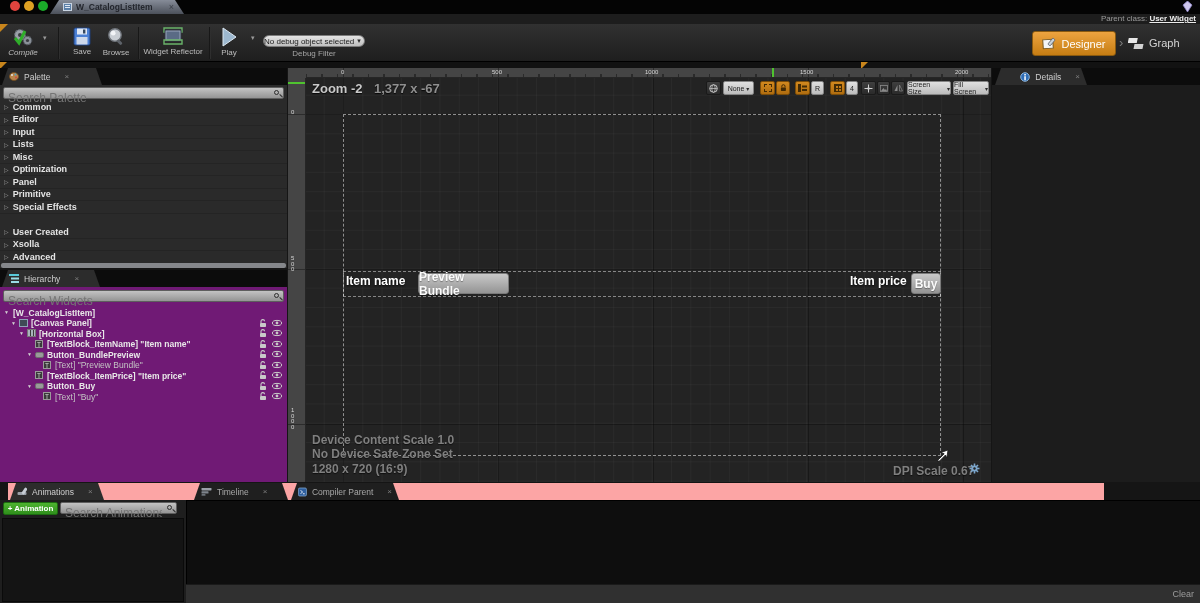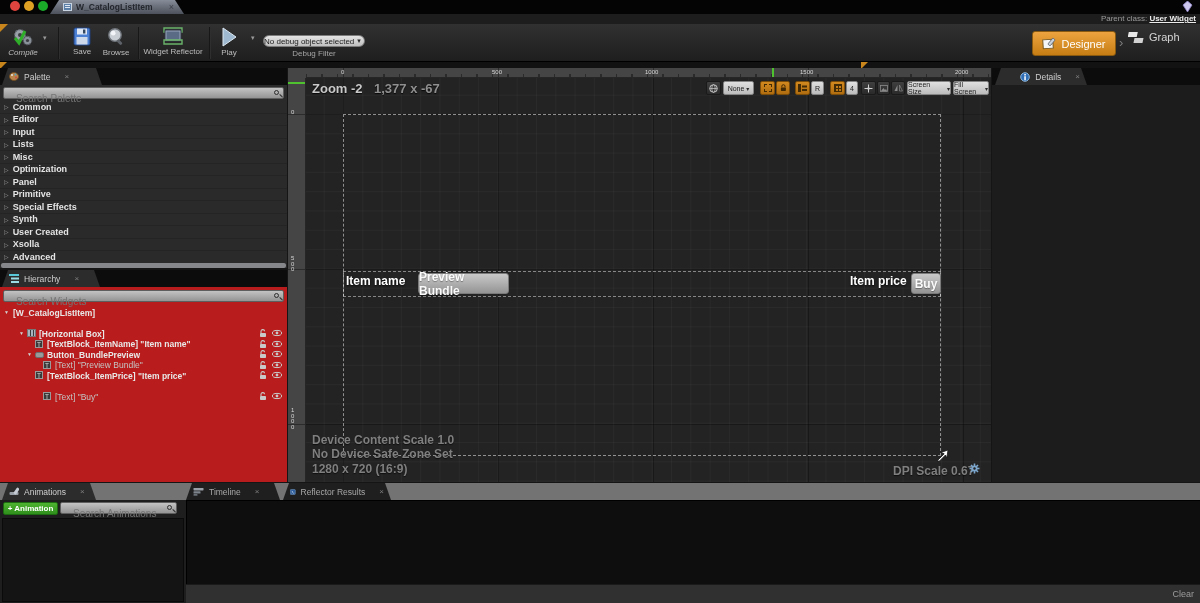--- a/index.html
+++ b/index.html
@@ -38,51 +38,51 @@
   .combo { background:linear-gradient(#e4e4e4,#bfbfbf); border:1px solid #7d7d7d; border-radius:6px;
     color:#1b1b1b; font-size:8px; display:flex; align-items:center; justify-content:flex-start; gap:3px; }
   .combo .caret { color:#2c2c2c; }
   .debug-combo { left:263px; top:35px; width:102px; height:12px; }
   .debug-lbl { left:263px; top:49px; width:102px; text-align:center; font-size:8px; color:#a5a5a5; }
   .designer-btn { left:1032px; top:31px; width:84px; height:25px; border-radius:3px;
     background:linear-gradient(#eda440,#c67d13); border:1px solid #8a5a10;
     display:flex; align-items:center; justify-content:center; gap:4px; }
   .designer-btn .t { color:#fff; font-size:11px; }
   .mode-chev { left:1119px; top:35px; font-size:13px; color:#7d7d7d; }
-  .graph-btn { left:1128px; top:27px; height:20px; display:flex; align-items:center; gap:4px; }
+  .graph-btn { left:1128px; top:33px; height:20px; display:flex; align-items:center; gap:4px; }
   .graph-btn .t { color:#d4d4d4; font-size:11px; }
 
   
   .gapstrip { left:0; top:62px; width:1200px; height:6px; background:#121212; }
   .dock-corner { width:0; height:0; border-left:7px solid #c8851c; border-bottom:7px solid transparent; }
 
   .tabstrip { background:#0c0c0c; }
   .ptab { height:17px; display:flex; align-items:center; padding:0 7px; background:#2c2c2c;
     clip-path:polygon(0 100%, 6px 0, calc(100% - 6px) 0, 100% 100%); }
   .ptab.dim { background:#1f1f1f; }
   .ptab .t { font-size:8.5px; color:#cfcfcf; margin:0 14px 0 5px; white-space:nowrap; }
   .ptab.dim .t { color:#a8a8a8; }
   .ptab .x { font-size:8px; color:#7e7e7e; }
 
   .searchbox { height:12px; background:linear-gradient(#c3c3c3,#949494); border:1px solid #5e5e5e; border-radius:2px; }
   .searchbox input { width:100%; height:100%; background:transparent; border:none; outline:none;
-    font-size:10px; color:#4a4a4a; padding:0 14px 0 4px; font-family:"Liberation Sans",sans-serif;margin-left:8px; }
+    font-size:12px; color:#4a4a4a; padding:0 14px 0 4px; font-family:"Liberation Sans",sans-serif; }
   .mag { position:absolute; right:4px; top:2px; width:5px; height:5px; border:1.4px solid #2e2e2e; border-radius:50%; }
   .mag::after { content:""; position:absolute; left:4px; top:4px; width:3.5px; height:1.4px; background:#2e2e2e; transform:rotate(45deg); }
 
   
   .palette-body { left:0; top:85px; width:287px; height:183px; background:#2a2a2a; }
   .pal-row { position:absolute; left:0; width:287px; height:12.5px; border-bottom:1px solid rgba(0,0,0,.14);
     display:flex; align-items:center; }
   .pal-row .tri { font-size:6px; color:#9a9a9a; margin:0 4px 0 4px; }
   .pal-row .t { font-size:9px; font-weight:bold; color:#e4e4e4; }
   .pal-scroll { left:1px; top:263px; width:285px; height:5px; background:#85878b; border-radius:2px; }
 
   
-  .hier-body { left:0; top:287px; width:287px; height:195px; background:#b91c1c; }
+  .hier-body { left:0; top:287px; width:287px; height:195px; background:#701a75; }
   .h-row { position:absolute; left:0; width:287px; height:10.5px; display:flex; align-items:center; }
   .h-row .exp { position:absolute; font-size:5px; color:#d2d2d2; }
   .h-row .t { position:absolute; font-size:8.5px; font-weight:bold; color:#e8e8e8; white-space:nowrap; top:0.5px; }
   .h-row .t.plain { font-weight:normal; color:#c4c4c4; }
   .icn-canvas { position:absolute; width:9px; height:8px; border:1px solid #8fa3b8; background:#3f4a56; }
   .icn-hbox { position:absolute; width:9px; height:8px; background:repeating-linear-gradient(90deg,#aab4be 0 2px,#3a3a3a 2px 3px); border:1px solid #777; }
   .icn-text { position:absolute; width:8px; height:8px; border:1px solid #9a9a9a; color:#d8d8d8; font-size:6.5px; line-height:7px; text-align:center; background:#3a3a3a; }
   .icn-btn { position:absolute; width:9px; height:6px; border-radius:2px; background:#9a9a9a; border:1px solid #6e6e6e; margin-top:1px; }
   .rowctl { position:absolute; top:1px; }
 
@@ -122,21 +122,21 @@
   .cv-btn { position:absolute; height:21px; border-radius:3px; background:linear-gradient(#c9c9c9,#949494);
     border:1px solid #7a7a7a; display:flex; align-items:center; justify-content:center;
     font-size:12px; font-weight:bold; color:#fbfbfb; text-shadow:0 1px 1px rgba(0,0,0,.35); }
   .statustxt { position:absolute; font-size:12px; font-weight:bold; color:#7f7f7f; text-shadow:0 1px 1px rgba(0,0,0,.6); white-space:nowrap; }
 
   
   .details-strip { left:992px; top:68px; width:208px; height:17px; background:#0c0c0c; }
   .details-body { left:992px; top:85px; width:208px; height:397px; background:#1c1c1c; }
 
   
-  .bstrip { left:0; top:483px; width:1200px; height:17px; background:#737373; }
+  .bstrip { left:8px; top:483px; width:1096px; height:17px; background:#fca5a5; }
   .anim-body { left:0; top:500px; width:186px; height:103px; background:#1e1e1e; }
   .anim-inner { left:2px; top:18px; width:182px; height:84px; background:#141414; border:1px solid #0a0a0a; }
   .addanim { left:3px; top:2px; width:55px; height:13px; border-radius:2px;
     background:linear-gradient(#4db32f,#2f8f1c); border:1px solid #1c6b10;
     color:#fff; font-size:8px; font-weight:bold; display:flex; align-items:center; justify-content:center; white-space:nowrap; }
   .result-body { left:186px; top:500px; width:1014px; height:84px; background:#0e0e0e; border-left:1px solid #000; border-top:1px solid #000; }
   .result-footer { left:186px; top:584px; width:1014px; height:19px; background:#303030; border-top:1px solid #1a1a1a; }
   .clear-btn { right:6px; top:4px; font-size:9px; color:#9c9c9c; }
 
   svg { display:block; }
@@ -292,24 +292,20 @@
         <span class="t">Panel</span>
       </div>
     <div class="pal-row" style="top:103.5px;">
         <span class="tri">▷</span>
         <span class="t">Primitive</span>
       </div>
     <div class="pal-row" style="top:116px;">
         <span class="tri">▷</span>
         <span class="t">Special Effects</span>
       </div>
-    <div class="pal-row" style="top:128.5px;">
-        <span class="tri">▷</span>
-        <span class="t">Synth</span>
-      </div>
     <div class="pal-row" style="top:141px;">
         <span class="tri">▷</span>
         <span class="t">User Created</span>
       </div>
     <div class="pal-row" style="top:166px;">
         <span class="tri">▷</span>
         <span class="t">Advanced</span>
       </div>
     <div class="pal-row" style="top:153.5px;">
         <span class="tri">▷</span>
@@ -332,20 +328,37 @@
   <div class="abs hier-body">
     <div class="abs searchbox" style="left:3px;top:3px;width:281px;">
       <input placeholder="Search Widgets" style="">
       <span class="mag"></span>
     </div>
 
     <div class="h-row" style="top:20px;">
       <span class="exp" style="left:4px;">▼</span>
       <span class="t" style="left:13px;">[W_CatalogListItem]</span>
     </div>
+    <div class="h-row" style="top:30.5px;">
+      <span class="exp" style="left:11px;">▼</span>
+      <span class="icn-canvas" style="left:19px;"></span>
+      <span class="t" style="left:31px;">[Canvas Panel]</span>
+      <span class="rowctl" style="left:259px;">
+          <svg width="8" height="9" viewBox="0 0 8 9">
+            <path d="M2 4 V2.6 A1.8 1.8 0 0 1 5.6 2.2" fill="none" stroke="#c9c9c9" stroke-width="1.1"></path>
+            <rect x="1" y="4" width="6" height="4" rx="0.8" fill="#c9c9c9"></rect>
+          </svg>
+        </span>
+      <span class="rowctl" style="left:272px;">
+          <svg width="10" height="8" viewBox="0 0 10 8">
+            <ellipse cx="5" cy="4" rx="4.6" ry="2.6" fill="none" stroke="#c9c9c9" stroke-width="1"></ellipse>
+            <circle cx="5" cy="4" r="1.4" fill="#c9c9c9"></circle>
+          </svg>
+        </span>
+    </div>
     <div class="h-row" style="top:41px;">
       <span class="exp" style="left:19px;">▼</span>
       <span class="icn-hbox" style="left:27px;"></span>
       <span class="t" style="left:39px;">[Horizontal Box]</span>
       <span class="rowctl" style="left:259px;">
           <svg width="8" height="9" viewBox="0 0 8 9">
             <path d="M2 4 V2.6 A1.8 1.8 0 0 1 5.6 2.2" fill="none" stroke="#c9c9c9" stroke-width="1.1"></path>
             <rect x="1" y="4" width="6" height="4" rx="0.8" fill="#c9c9c9"></rect>
           </svg>
         </span>
@@ -401,20 +414,37 @@
       <span class="rowctl" style="left:272px;">
           <svg width="10" height="8" viewBox="0 0 10 8">
             <ellipse cx="5" cy="4" rx="4.6" ry="2.6" fill="none" stroke="#c9c9c9" stroke-width="1"></ellipse>
             <circle cx="5" cy="4" r="1.4" fill="#c9c9c9"></circle>
           </svg>
         </span>
     </div>
     <div class="h-row" style="top:83px;">
       <span class="icn-text" style="left:35px;">T</span>
       <span class="t" style="left:47px;">[TextBlock_ItemPrice] "Item price"</span>
+      <span class="rowctl" style="left:259px;">
+          <svg width="8" height="9" viewBox="0 0 8 9">
+            <path d="M2 4 V2.6 A1.8 1.8 0 0 1 5.6 2.2" fill="none" stroke="#c9c9c9" stroke-width="1.1"></path>
+            <rect x="1" y="4" width="6" height="4" rx="0.8" fill="#c9c9c9"></rect>
+          </svg>
+        </span>
+      <span class="rowctl" style="left:272px;">
+          <svg width="10" height="8" viewBox="0 0 10 8">
+            <ellipse cx="5" cy="4" rx="4.6" ry="2.6" fill="none" stroke="#c9c9c9" stroke-width="1"></ellipse>
+            <circle cx="5" cy="4" r="1.4" fill="#c9c9c9"></circle>
+          </svg>
+        </span>
+    </div>
+    <div class="h-row" style="top:93.5px;">
+      <span class="exp" style="left:27px;">▼</span>
+      <span class="icn-btn" style="left:35px;"></span>
+      <span class="t" style="left:47px;">Button_Buy</span>
       <span class="rowctl" style="left:259px;">
           <svg width="8" height="9" viewBox="0 0 8 9">
             <path d="M2 4 V2.6 A1.8 1.8 0 0 1 5.6 2.2" fill="none" stroke="#c9c9c9" stroke-width="1.1"></path>
             <rect x="1" y="4" width="6" height="4" rx="0.8" fill="#c9c9c9"></rect>
           </svg>
         </span>
       <span class="rowctl" style="left:272px;">
           <svg width="10" height="8" viewBox="0 0 10 8">
             <ellipse cx="5" cy="4" rx="4.6" ry="2.6" fill="none" stroke="#c9c9c9" stroke-width="1"></ellipse>
             <circle cx="5" cy="4" r="1.4" fill="#c9c9c9"></circle>
@@ -596,21 +626,21 @@
           <rect x="0.5" y="7" width="4" height="1.8" rx="0.6" fill="#6a7077"></rect>
         </svg>
       <span class="t">Timeline</span>
       <span class="x">×</span>
     </div>
     <div class="abs ptab dim" style="left:283px;top:0;width:108px;">
       <svg width="10" height="10" viewBox="0 0 10 10">
           <rect x="0.5" y="0.5" width="9" height="9" rx="1.5" fill="#2f5f9e" stroke="#87aed6" stroke-width="0.8"></rect>
           <path d="M3 3 L5 5 L3 7 M5.5 7 H7.5" stroke="#fff" stroke-width="1" fill="none"></path>
         </svg>
-      <span class="t">Reflector Results</span>
+      <span class="t">Compiler Parent</span>
       <span class="x">×</span>
     </div>
   </div>
 
   <div class="abs anim-body">
     <div class="abs addanim">
         <span>+ Animation</span>
       </div>
     <div class="abs searchbox" style="left:60px;top:2px;width:117px;">
       <input placeholder="Search Animations" style="">

